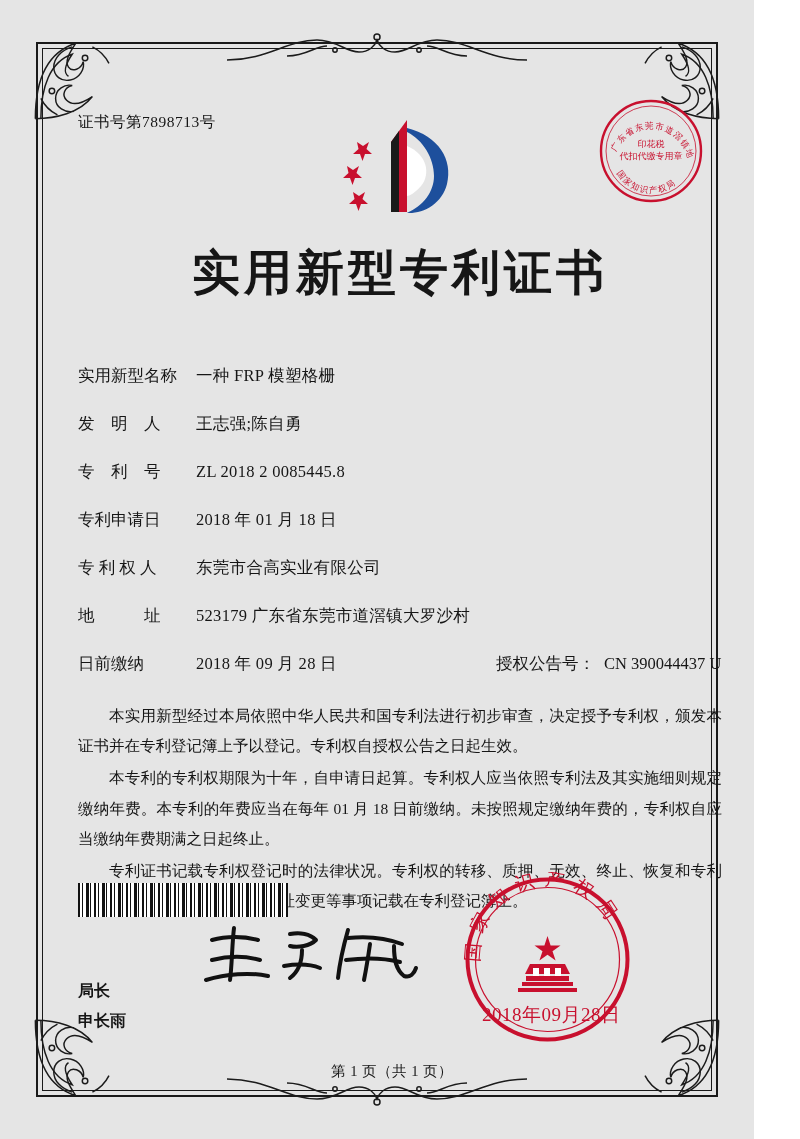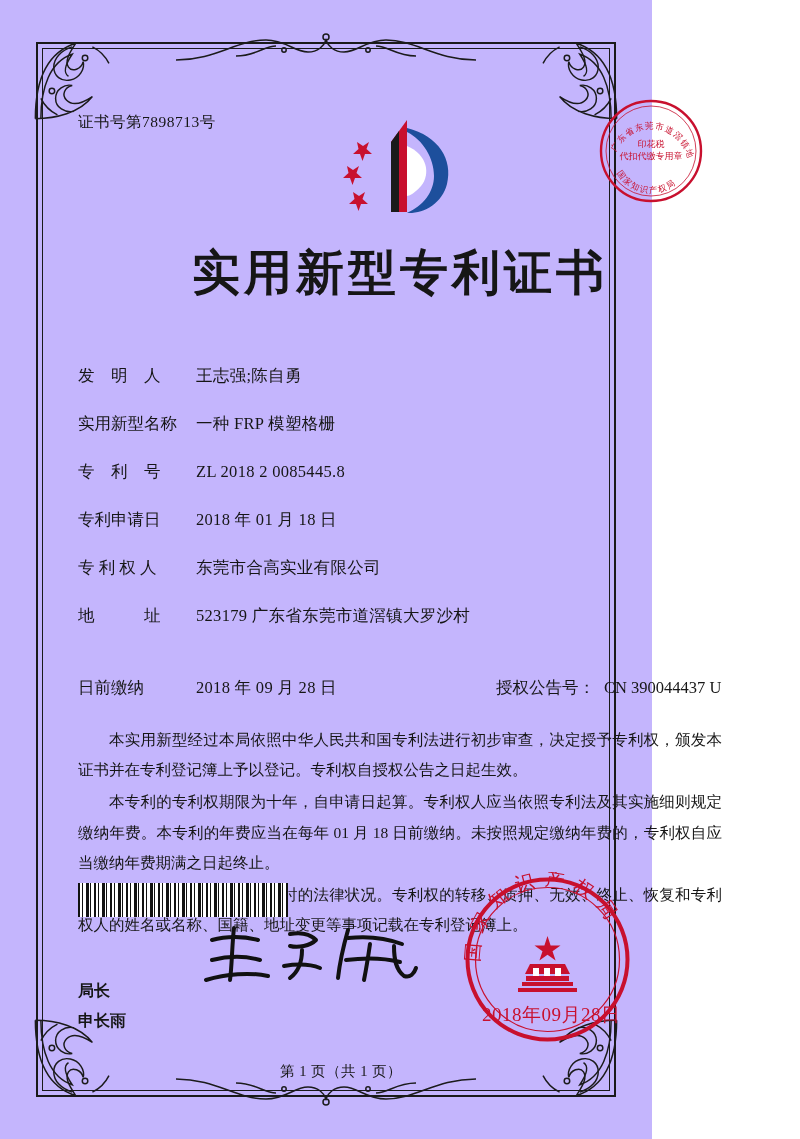--- a/index.html
+++ b/index.html
@@ -11,23 +11,23 @@
     width: 800px;
     height: 1139px;
     font-family: "Liberation Serif", "DejaVu Serif", serif;
     color: #161616;
     position: relative;
     overflow: hidden;
   }
 
   #page {
     position: relative;
-    width: 652px;
+    width: 754px;
     height: 1139px;
-    background: #c4b5fd;
+    background: #e5e5e5;
   }
 
   
   .border-outer {
     position: absolute;
     left: 36px;
     top: 42px;
     right: 36px;
     bottom: 42px;
     border: 2px solid #1a1a1a;
@@ -137,21 +137,20 @@
     letter-spacing: 0.3px;
   }
   .field-row.two-col .field-value {
     flex: none;
     width: 300px;
   }
   .sub-label {
     width: 108px;
     flex: none;
     white-space: nowrap;
-    margin-top: 24px;
   }
   .sub-value {
     flex: 1;
   }
 
   .paras {
     margin-top: 12px;
     font-size: 15.5px;
     line-height: 1.95;
     text-align: justify;
@@ -333,27 +332,27 @@
         <text x="55" y="51" text-anchor="middle" font-size="9" fill="#c8102e" font-family="'Liberation Serif',serif">印花税</text>
         <text x="55" y="63" text-anchor="middle" font-size="9" fill="#c8102e" font-family="'Liberation Serif',serif">代扣代缴专用章</text>
       </svg>
     </div>
 
     <h1 class="title">实用新型专利证书</h1>
 
     <div class="fields">
 
       <div class="field-row">
+        <div class="field-label">实用新型名称</div>
+        <div class="field-value">一种 FRP 模塑格栅</div>
+      </div>
+
+      <div class="field-row">
         <div class="field-label">发　明　人</div>
         <div class="field-value">王志强;陈自勇</div>
-      </div>
-
-      <div class="field-row">
-        <div class="field-label">实用新型名称</div>
-        <div class="field-value">一种 FRP 模塑格栅</div>
       </div>
 
       <div class="field-row">
         <div class="field-label">专　利　号</div>
         <div class="field-value">ZL 2018 2 0085445.8</div>
       </div>
 
       <div class="field-row">
         <div class="field-label">专利申请日</div>
         <div class="field-value">2018 年 01 月 18 日</div>

